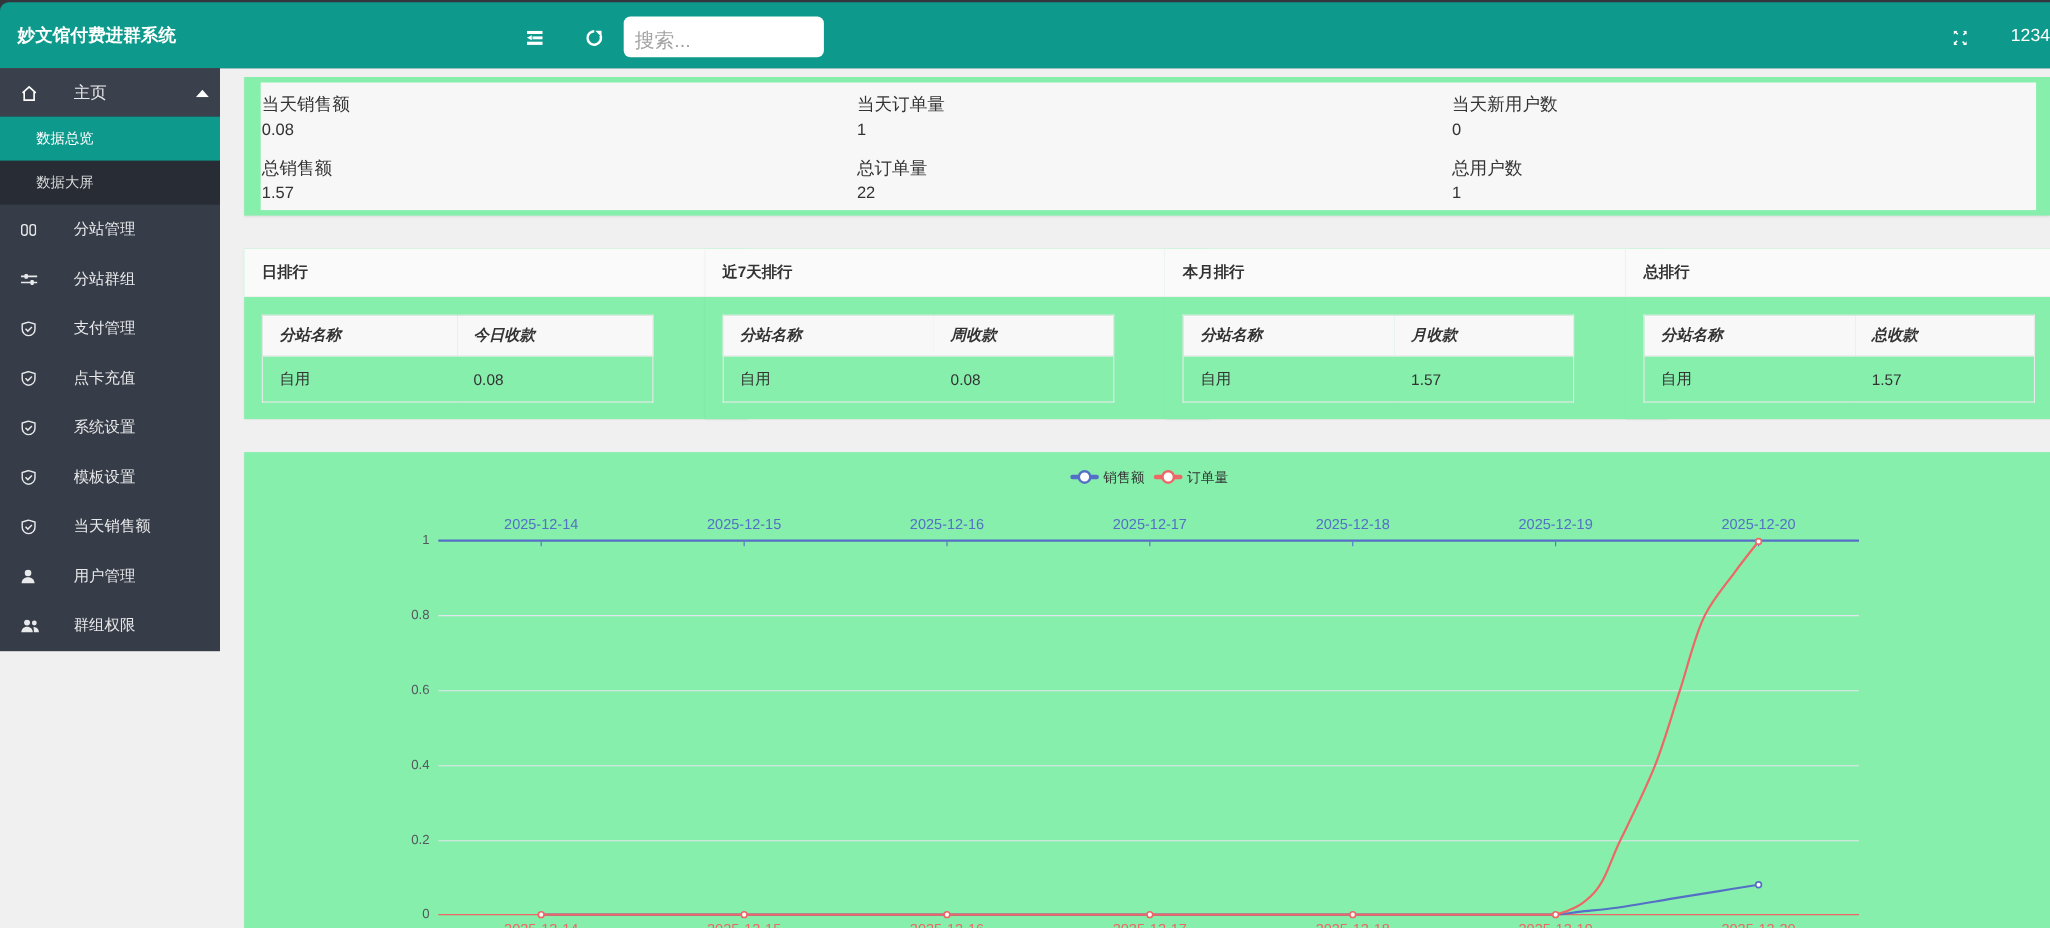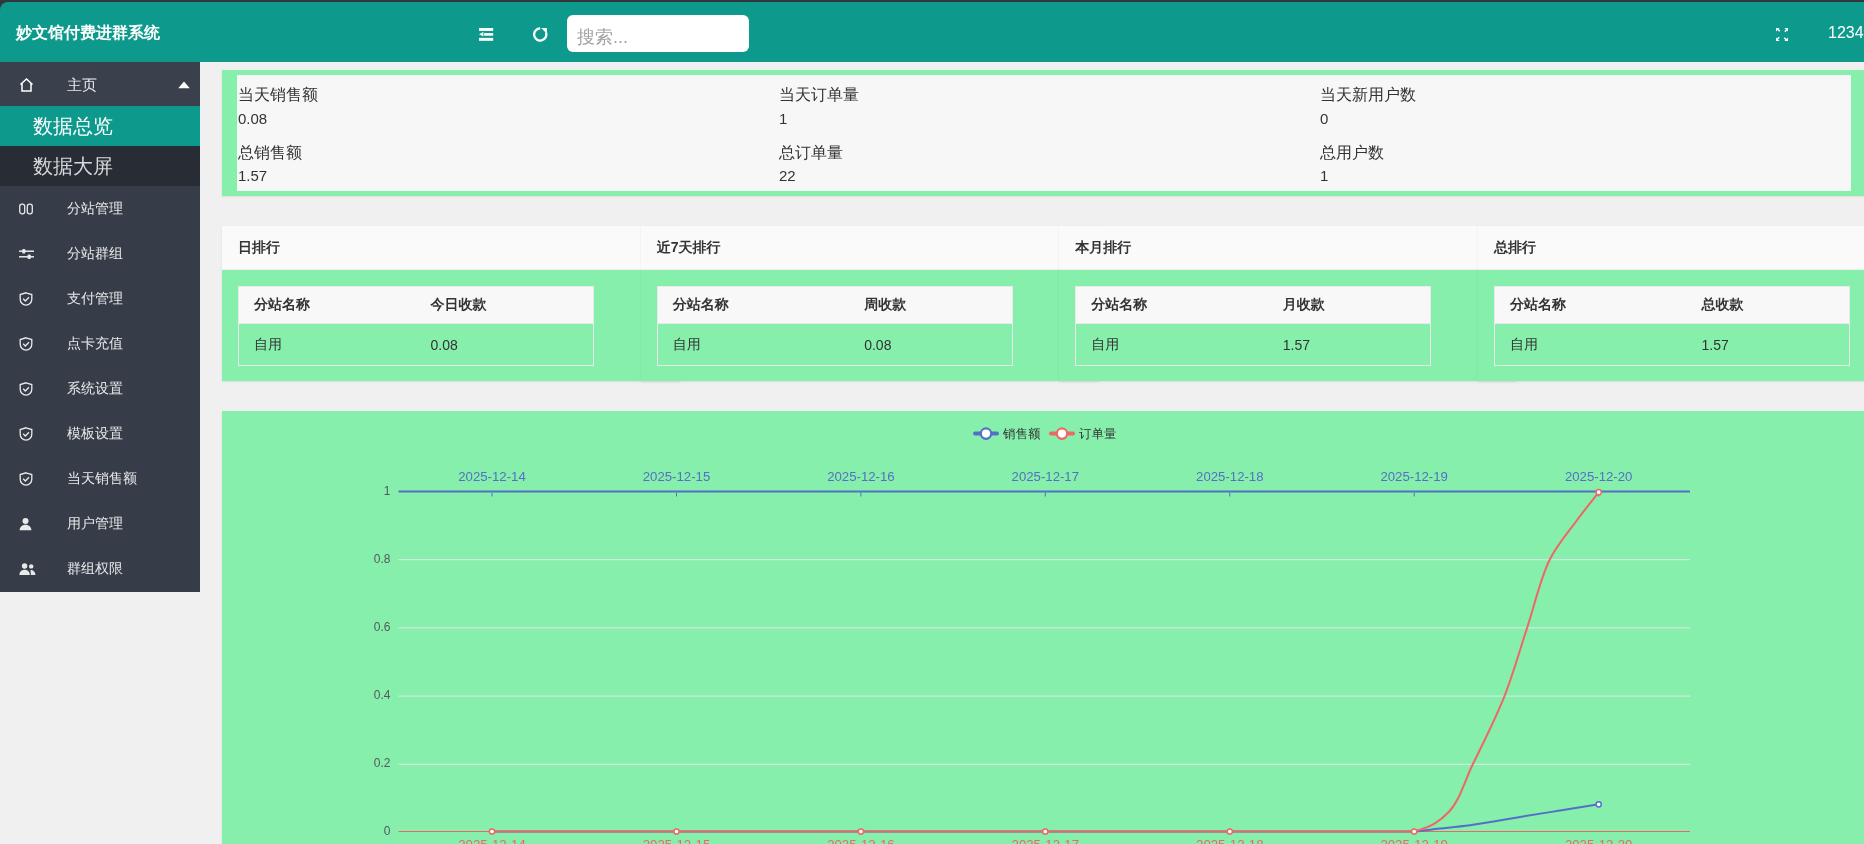--- a/index.html
+++ b/index.html
@@ -13,38 +13,38 @@
 #search span { position:absolute; left:10px; top:10px; color:#a2a2a2; font-size:18px; }
 #username { left:1828px; top:23.4px; color:#fff; font-size:16px; line-height:16px; white-space:nowrap; }
 
 #contentbg { left:0; top:62px; width:1864px; height:782px; background:#f0f0f0; }
 
 #sidebar { left:0; top:62px; width:200px; height:530px; background:#373d48; }
 .mitem { position:absolute; left:0; width:200px; height:45px; color:#e8e9eb; font-size:14px; }
 .mitem .txt { position:absolute; left:38px; top:50%; transform:translateY(-50%);margin-left:29px; }
 .mitem svg { position:absolute; left:19px; top:50%; transform:translateY(-50%); }
 #submenu { position:absolute; left:0; top:44px; width:200px; height:80px; background:#272c35; }
-.sitem { position:absolute; left:0; width:200px; height:40px; font-size:20px; color:#d8d9db; }
+.sitem { position:absolute; left:0; width:200px; height:40px; font-size:13px; color:#d8d9db; }
 .sitem .txt { position:absolute; left:33px; top:50%; transform:translateY(-50%); }
 .sitem.active { background:#0d9a8c; color:#fff; }
 
 .card { position:absolute; background:#86efac; box-shadow:0 1px 2px rgba(0,0,0,0.08); }
 #stats { left:222px; top:70px; width:1642px; height:126px; }
 #statsinner { position:absolute; left:15px; top:5px; width:1614px; height:116px; background:#f7f7f7; }
 .slabel { position:absolute; font-size:16px; color:#333; }
 .svalue { position:absolute; font-size:15px; color:#333; }
 .rank { top:226px; width:458px; height:155px; }
 .rank .rhead { position:absolute; left:0; top:0; width:100%; height:44px; background:#fafafa; border-bottom:1px solid #f0f0f0; }
 .rank .rtitle { position:absolute; left:16px; top:13px; font-size:14px; font-weight:bold; color:#333; }
 .rank table { position:absolute; left:16px; top:60px; width:356px; border-collapse:collapse; table-layout:fixed; }
 .rank table { border:1px solid #e9e9e9; }
 .rank th, .rank td { border-bottom:1px solid #e9e9e9; height:37px; padding:0 0 0 15px; text-align:left; font-size:14px; color:#333; }
 .rank td { height:42px; }
 .rank tr:last-child td { border-bottom:none; }
-.rank th { background:#f8f8f8; font-weight:bold; }
+.rank th { background:#f8f8f8; font-weight:bold;font-style:italic; }
 #chartcard { left:222px; top:411px; width:1642px; height:433px; }
 </style>
 </head>
 <body>
 <div id="page">
   <div id="contentbg" class="abs"></div>
   <div id="header" class="abs">
     <div id="title" class="abs">妙文馆付费进群系统</div>
     <svg class="abs" style="left:478.7px;top:25.5px" width="15" height="13" viewBox="0 0 15 13">
       <rect x="0" y="0" width="14.2" height="2.9" fill="#fff"></rect>

